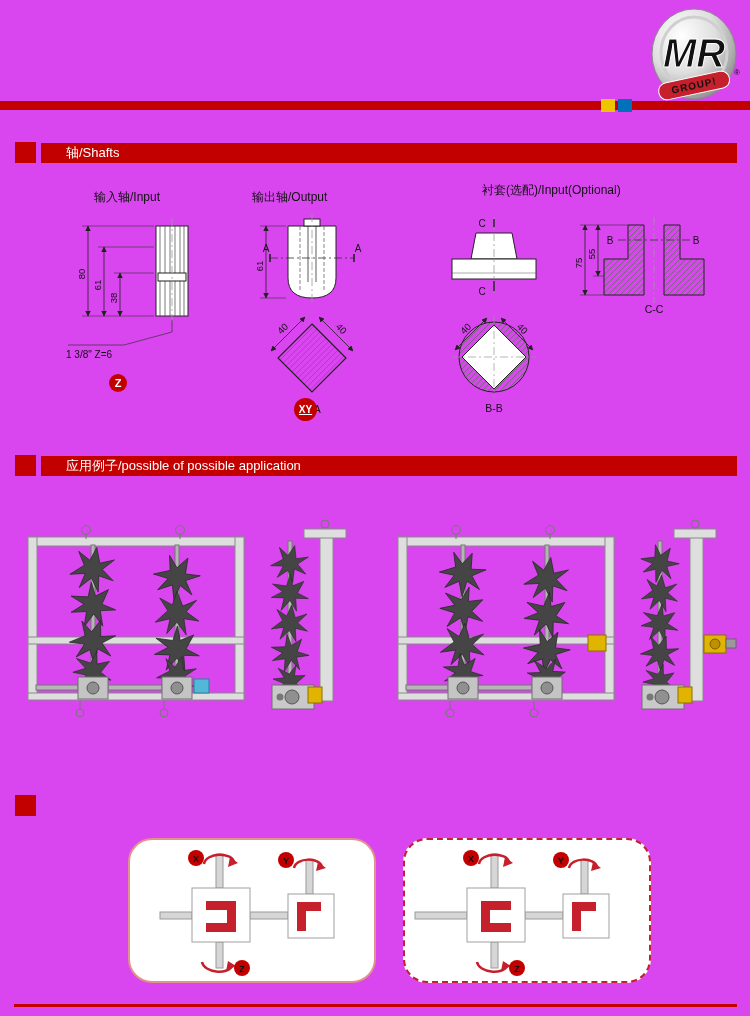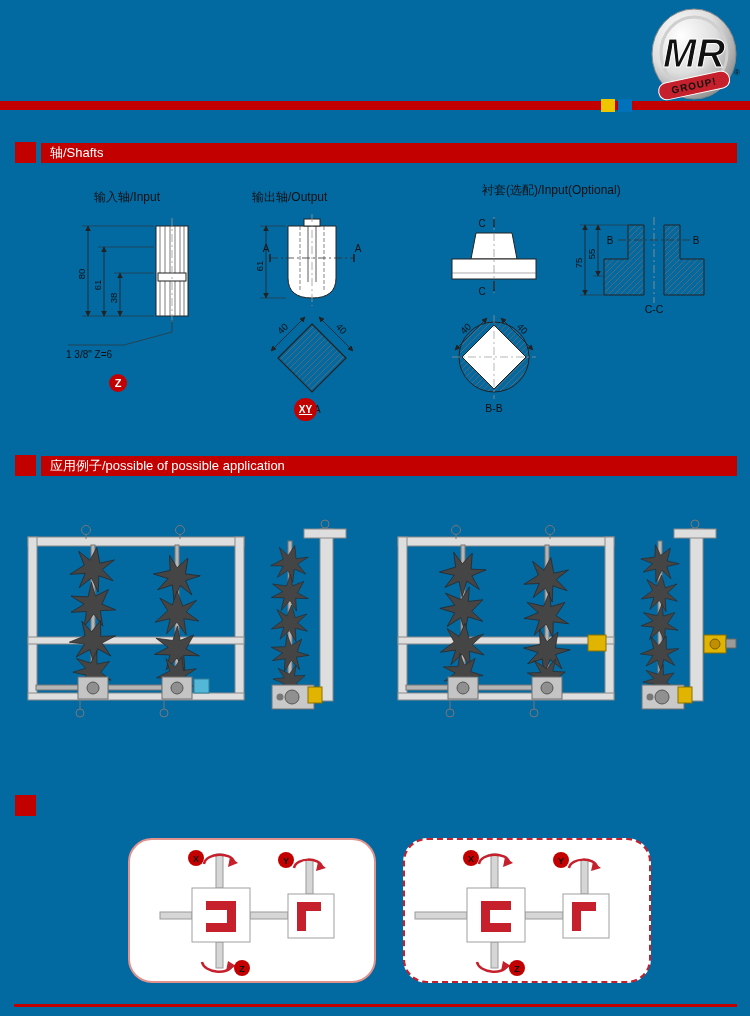--- a/index.html
+++ b/index.html
@@ -1,28 +1,28 @@
 <!DOCTYPE html>
 <html><head>
 <meta charset="utf-8">
 <style>
   * { margin:0; padding:0; box-sizing:border-box; }
   html,body { background:#ffffff; }
   .page {
-    position:relative; width:750px; height:1016px; background:#0369a1;
+    position:relative; width:750px; height:1016px; background:#d946ef;
     font-family:"Liberation Sans", sans-serif; overflow:hidden;
     --red:#c30000; --red2:#c5202c;
   }
   .bar-red { position:absolute; left:0; top:101px; width:750px; height:9px; background:var(--red); }
   .sq-y { position:absolute; left:601px; top:99px; width:14px; height:13px; background:#edc500; }
   .sq-b { position:absolute; left:618px; top:99px; width:14px; height:13px; background:#0072bb; }
   .sec-sq { position:absolute; left:15px; width:21px; height:21px; background:var(--red); }
   .sec-banner {
     position:absolute; left:41px; width:696px; height:20px; background:var(--red);
-    color:#fff; font-size:13px; line-height:20px; padding-left:9px;
+    color:#fff; font-size:13px; line-height:20px; padding-left:25px;
   }
   .draw-label { position:absolute; font-size:12px; color:#111; white-space:nowrap; }
   svg.draw { position:absolute; overflow:visible; }
   svg text { font-family:"Liberation Sans", sans-serif; fill:#111; }
   .badge {
     position:absolute; border-radius:50%; background:var(--red); color:#fff;
     display:flex; align-items:center; justify-content:center; font-weight:700;
   }
   #badge-z  { left:109px; top:374px; width:18px; height:18px; font-size:11px; }
   #badge-xy { left:294px; top:398px; width:23px; height:23px; font-size:10px;text-decoration:underline; }

